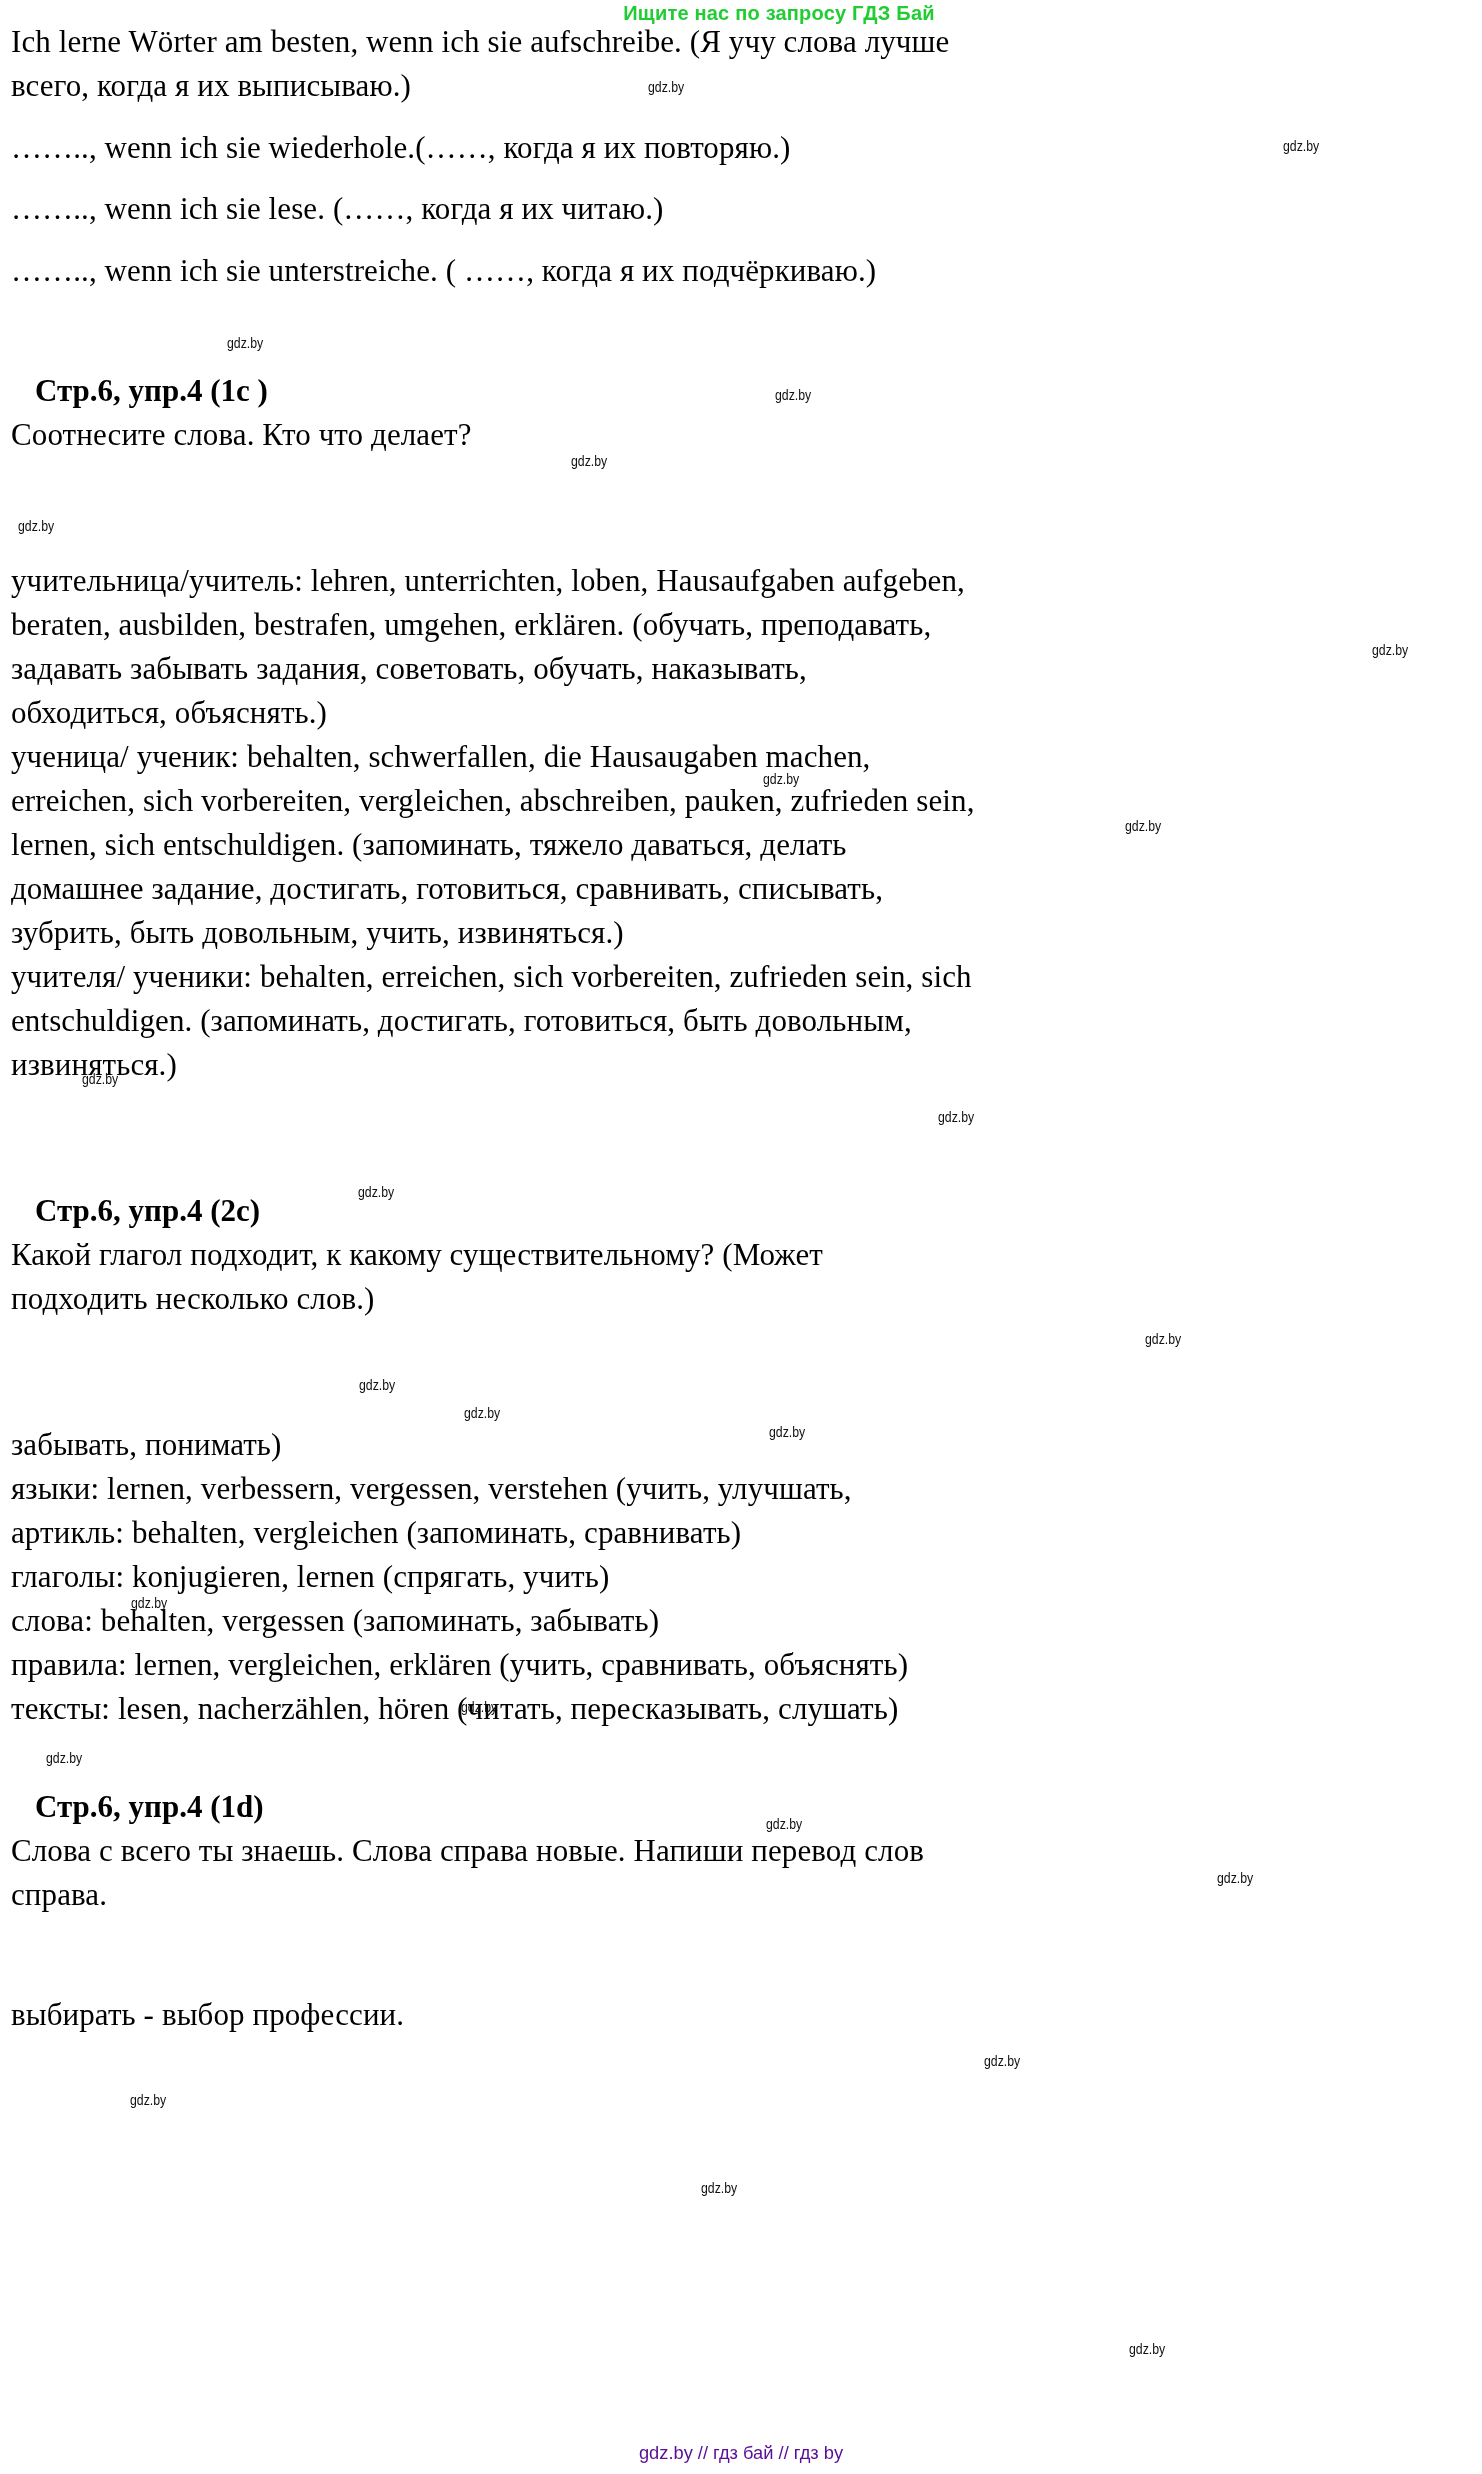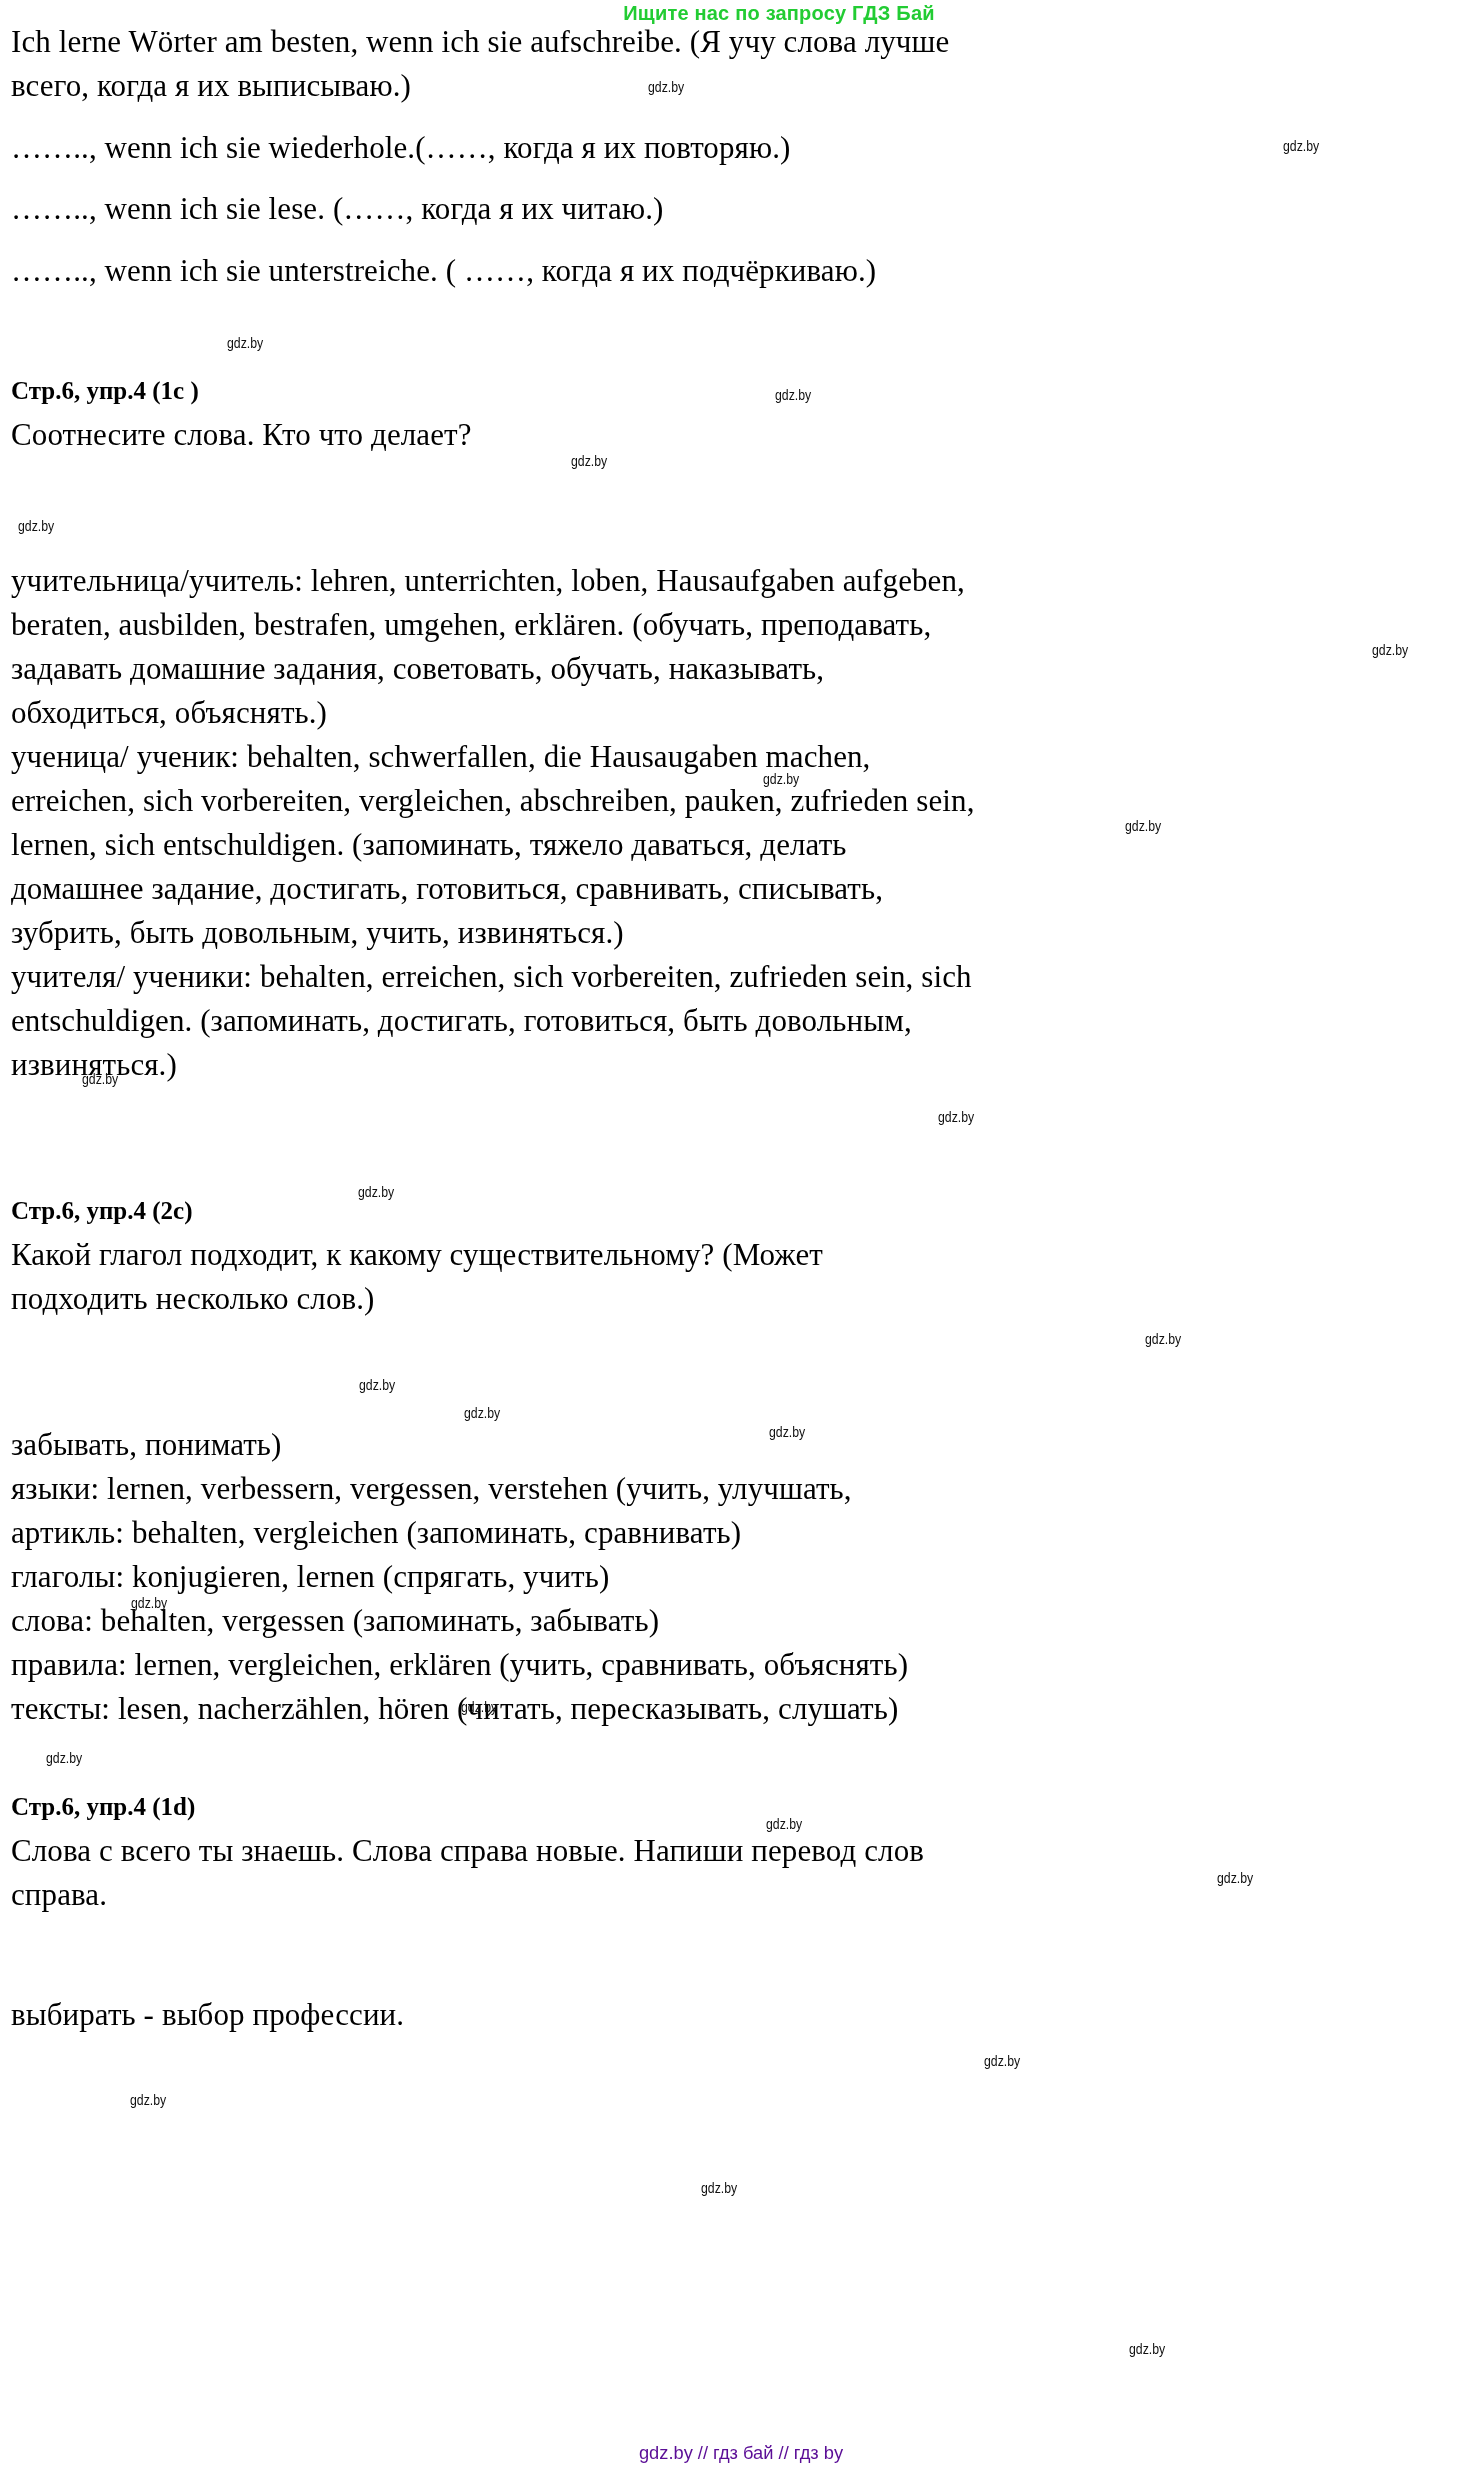--- a/index.html
+++ b/index.html
@@ -41,23 +41,24 @@
     width: 1460px;
   }
   .line {
     font-size: 31px;
     line-height: 44px;
     white-space: nowrap;
     letter-spacing: 0.1px;
   }
   .head {
     font-weight: bold;
-    font-size: 25px;
+    font-size: 31px;
     line-height: 44px;
     white-space: nowrap;
+    margin-left: 24px;
   }
   .gap-sm { height: 17.5px; }
   .gap-lg { height: 54px; }
   .gap-xl { height: 76px; }
   .gap-xxl { height: 102px; }
 
   
   .wm {
     position: absolute;
     font-family: "Liberation Sans", "DejaVu Sans", sans-serif;
@@ -102,21 +103,21 @@
 
     <div class="gap-xl"></div>
 
     <div class="head">Стр.6, упр.4 (1c )</div>
     <div class="line">Соотнесите слова. Кто что делает?</div>
 
     <div class="gap-xxl"></div>
 
     <div class="line">учительница/учитель: lehren, unterrichten, loben, Hausaufgaben aufgeben,</div>
     <div class="line">beraten, ausbilden, bestrafen, umgehen, erklären. (обучать, преподавать,</div>
-    <div class="line">задавать домашние задания, советовать, обучать, наказывать,</div>
+    <div class="line">задавать забывать задания, советовать, обучать, наказывать,</div>
     <div class="line">обходиться, объяснять.)</div>
     <div class="line">ученица/ ученик: behalten, schwerfallen, die Hausaugaben machen,</div>
     <div class="line">erreichen, sich vorbereiten, vergleichen, abschreiben, pauken, zufrieden sein,</div>
     <div class="line">lernen, sich entschuldigen. (запоминать, тяжело даваться, делать</div>
     <div class="line">домашнее задание, достигать, готовиться, сравнивать, списывать,</div>
     <div class="line">зубрить, быть довольным, учить, извиняться.)</div>
     <div class="line">учителя/ ученики: behalten, erreichen, sich vorbereiten, zufrieden sein, sich</div>
     <div class="line">entschuldigen. (запоминать, достигать, готовиться, быть довольным,</div>
     <div class="line">извиняться.)</div>
 

